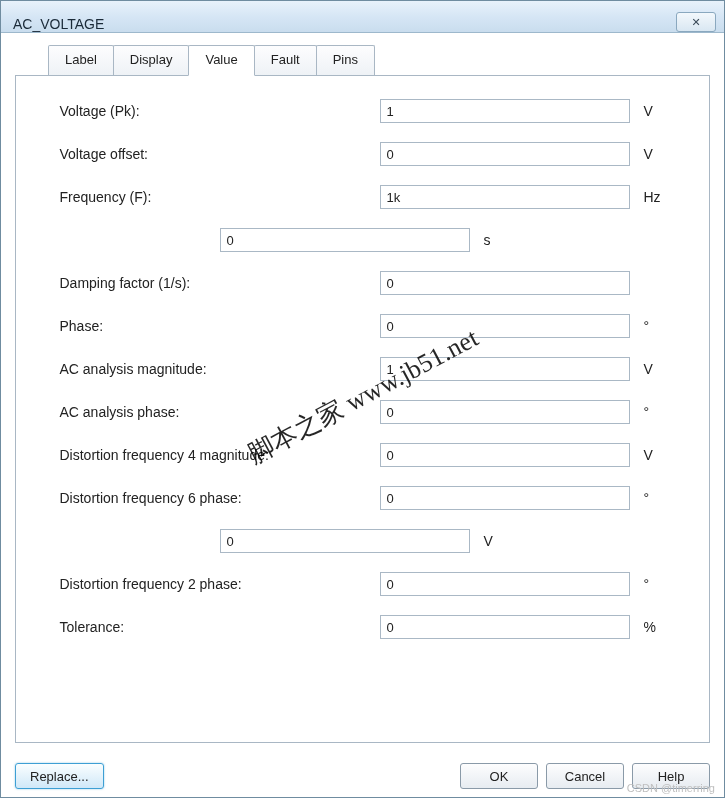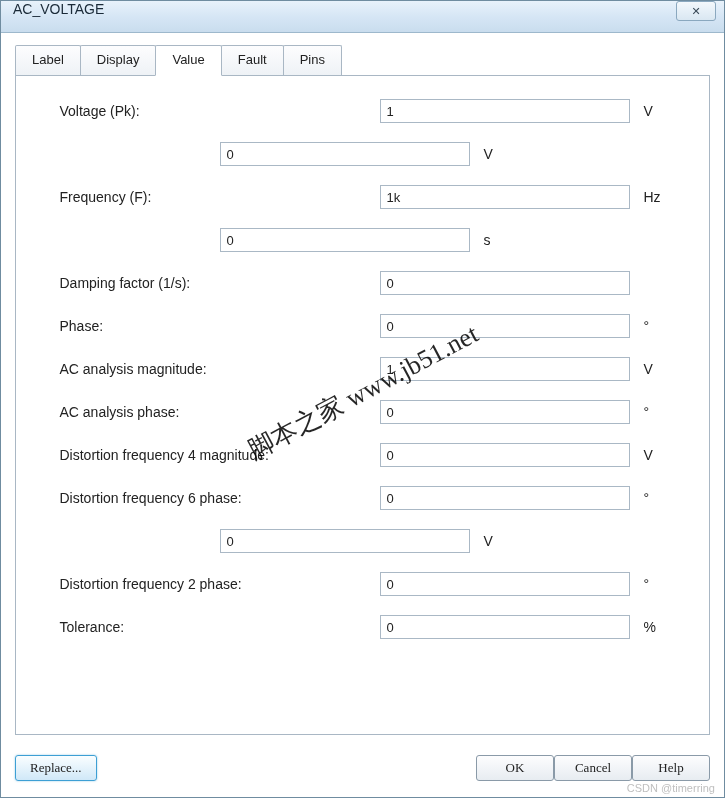--- a/index.html
+++ b/index.html
@@ -21,21 +21,21 @@
       border: 1px solid #6f8ca0;
       background: #fff;
       display: flex;
       flex-direction: column;
     }
     .titlebar {
       height: 32px;
       background: linear-gradient(to bottom, #e8f2fb 0%, #d6e6f5 50%, #c9ddee 100%);
       border-bottom: 1px solid #9db8cc;
       display: flex;
-      align-items: flex-start;
+      align-items: flex-end;
       padding: 0 8px;
       position: relative;
       gap: 27px;
     }
     .titlebar-title {
       font-size: 14px;
       color: #1a2a38;
       flex: 1;
       padding-left: 4px;
     }
@@ -57,20 +57,21 @@
       flex: 1;
       padding: 12px 14px 10px 14px;
       display: flex;
       flex-direction: column;
       position: relative;
     }
     .tab-row {
       display: flex;
       position: relative;
       z-index: 2;
+      margin-left: 33px;
     }
     .tab {
       padding: 6px 16px 7px 16px;
       border: 1px solid #a9b7c4;
       border-bottom: none;
       background: linear-gradient(to bottom, #fdfdfe, #eef2f6);
       margin-right: -1px;
       font-size: 13px;
       color: #222;
       cursor: pointer;
@@ -116,23 +117,23 @@
       font-family: inherit;
     }
     .form-unit {
       width: 40px;
       padding-left: 14px;
       font-size: 14px;
       color: #222;
     }
     .button-bar {
       display: flex;
-      padding: 10px 14px 16px 14px;
+      padding: 10px 14px 8px 14px;
+      gap: 8px;
       align-items: center;
-      font-family: Liberation Serif, serif;
     }
     .spacer {
       flex: 1;
     }
     .btn {
       min-width: 78px;
       height: 26px;
       border: 1px solid #8a9aa8;
       border-radius: 3px;
       background: linear-gradient(to bottom, #fdfdfe, #e7ecf1);
@@ -190,20 +191,21 @@
     <div class="tab-panel">
       <div class="watermark">脚本之家 www.jb51.net</div>
 
       <div class="form-row">
         <div class="form-label">Voltage (Pk):</div>
         <input class="form-input" value="1" style="">
         <div class="form-unit">V</div>
       </div>
 
       <div class="form-row">
+        <div class="form-label">Voltage offset:</div>
         <input class="form-input" value="0" style="">
         <div class="form-unit">V</div>
       </div>
 
       <div class="form-row">
         <div class="form-label">Frequency (F):</div>
         <input class="form-input" value="1k" style="">
         <div class="form-unit">Hz</div>
       </div>
 

